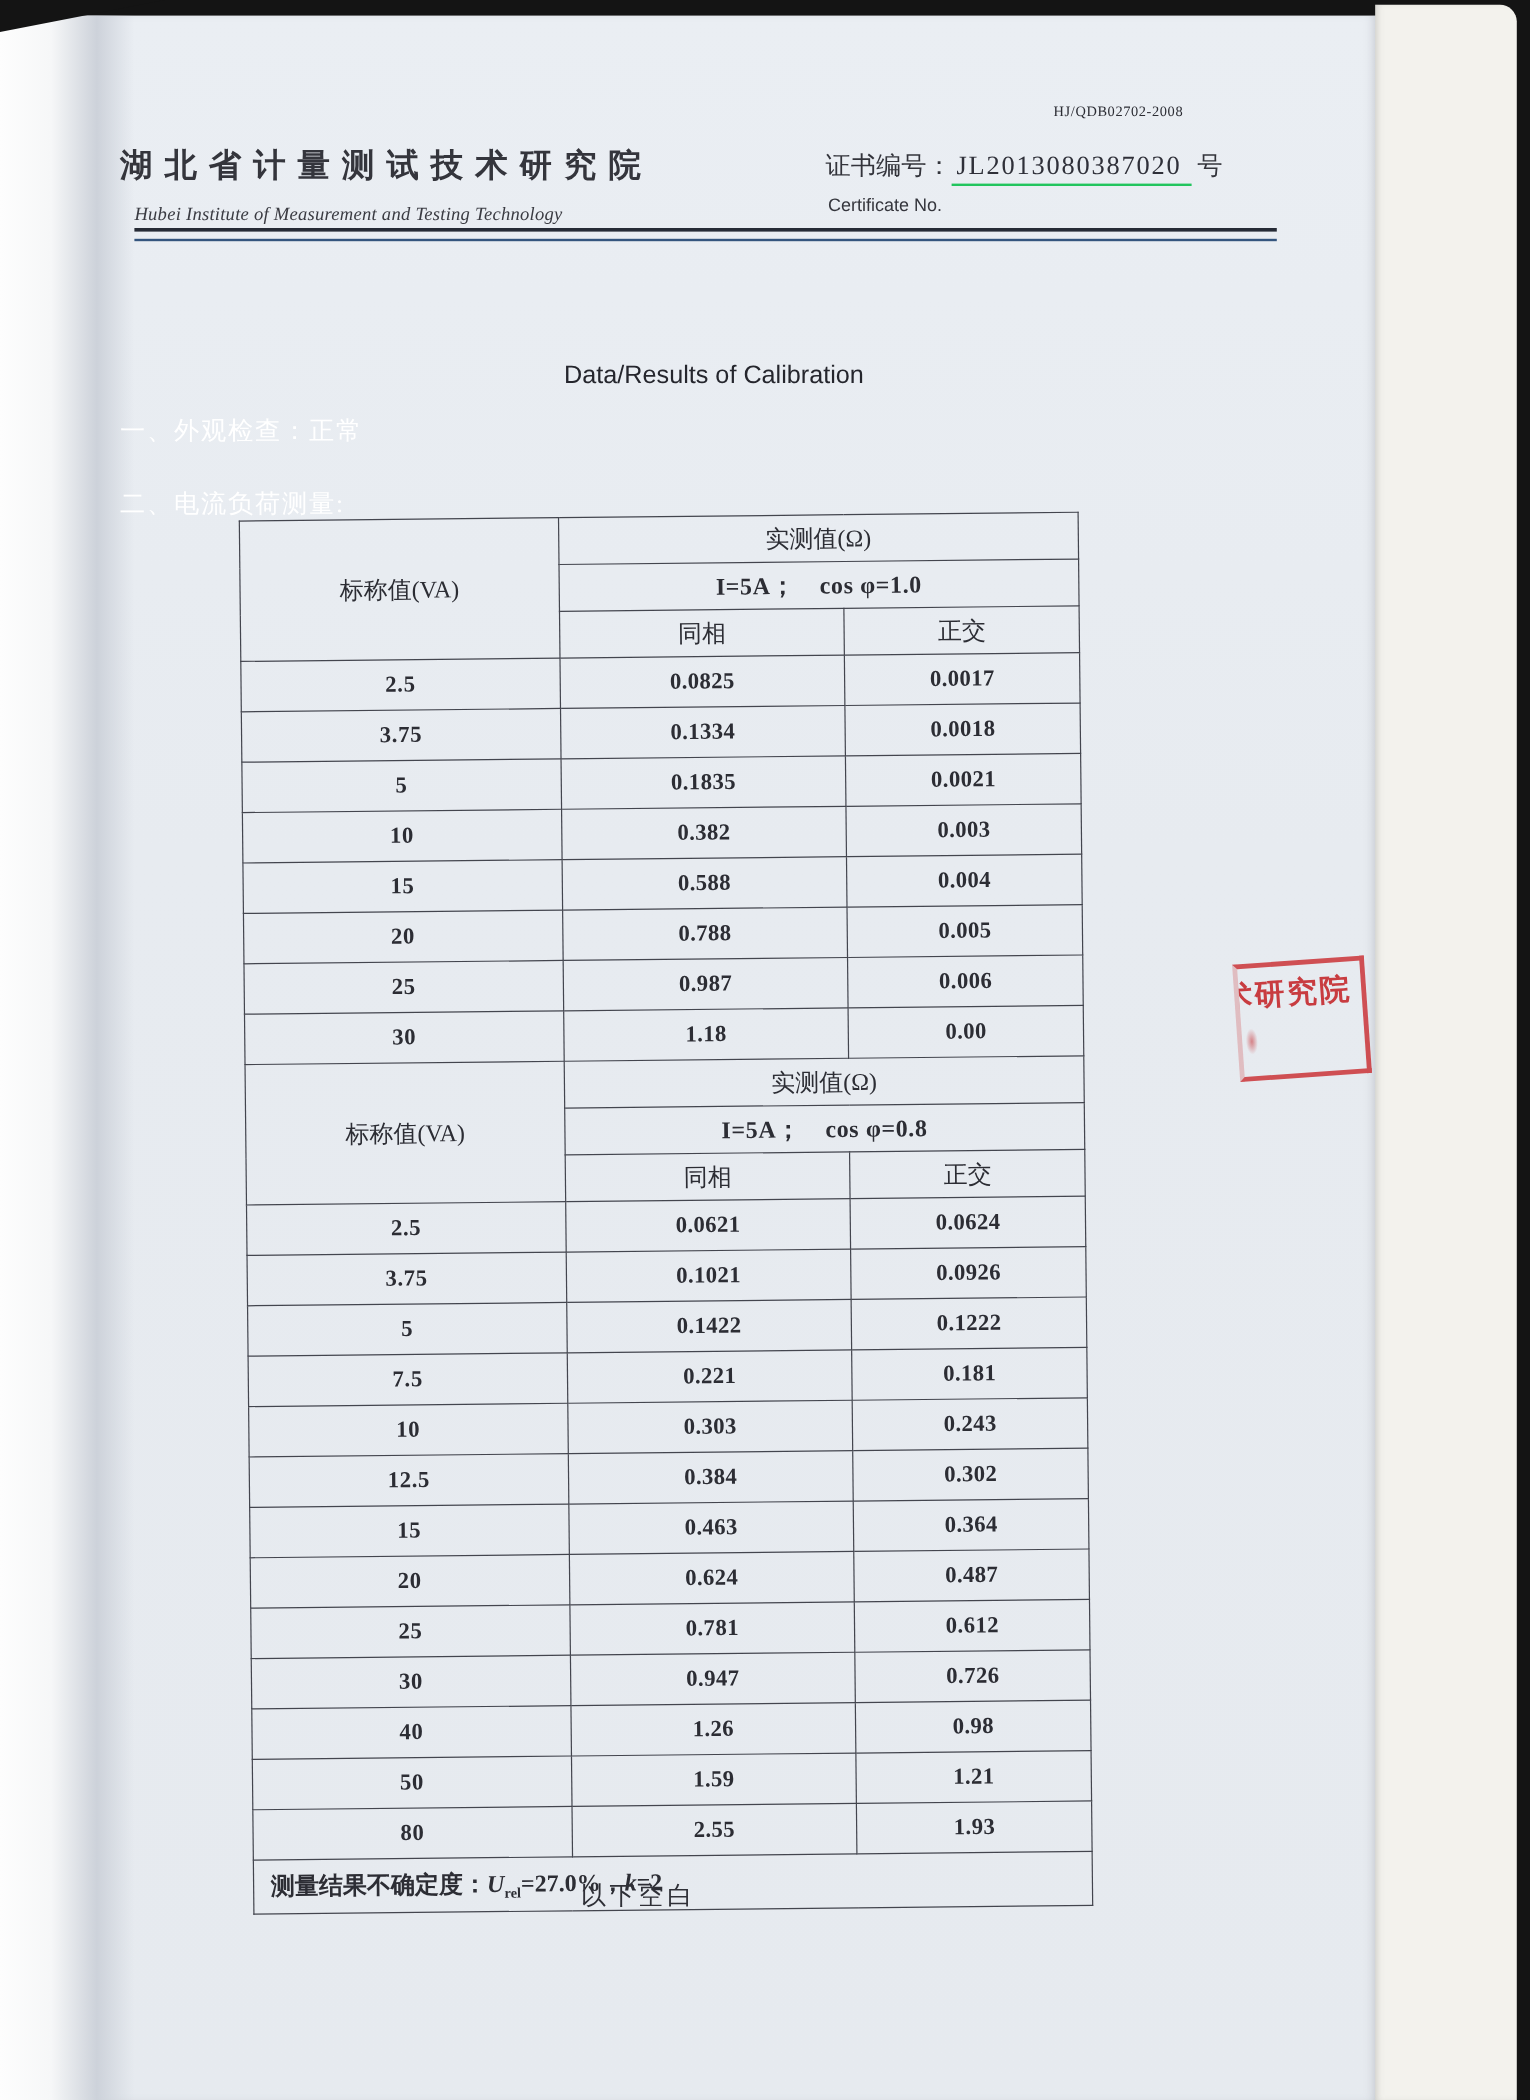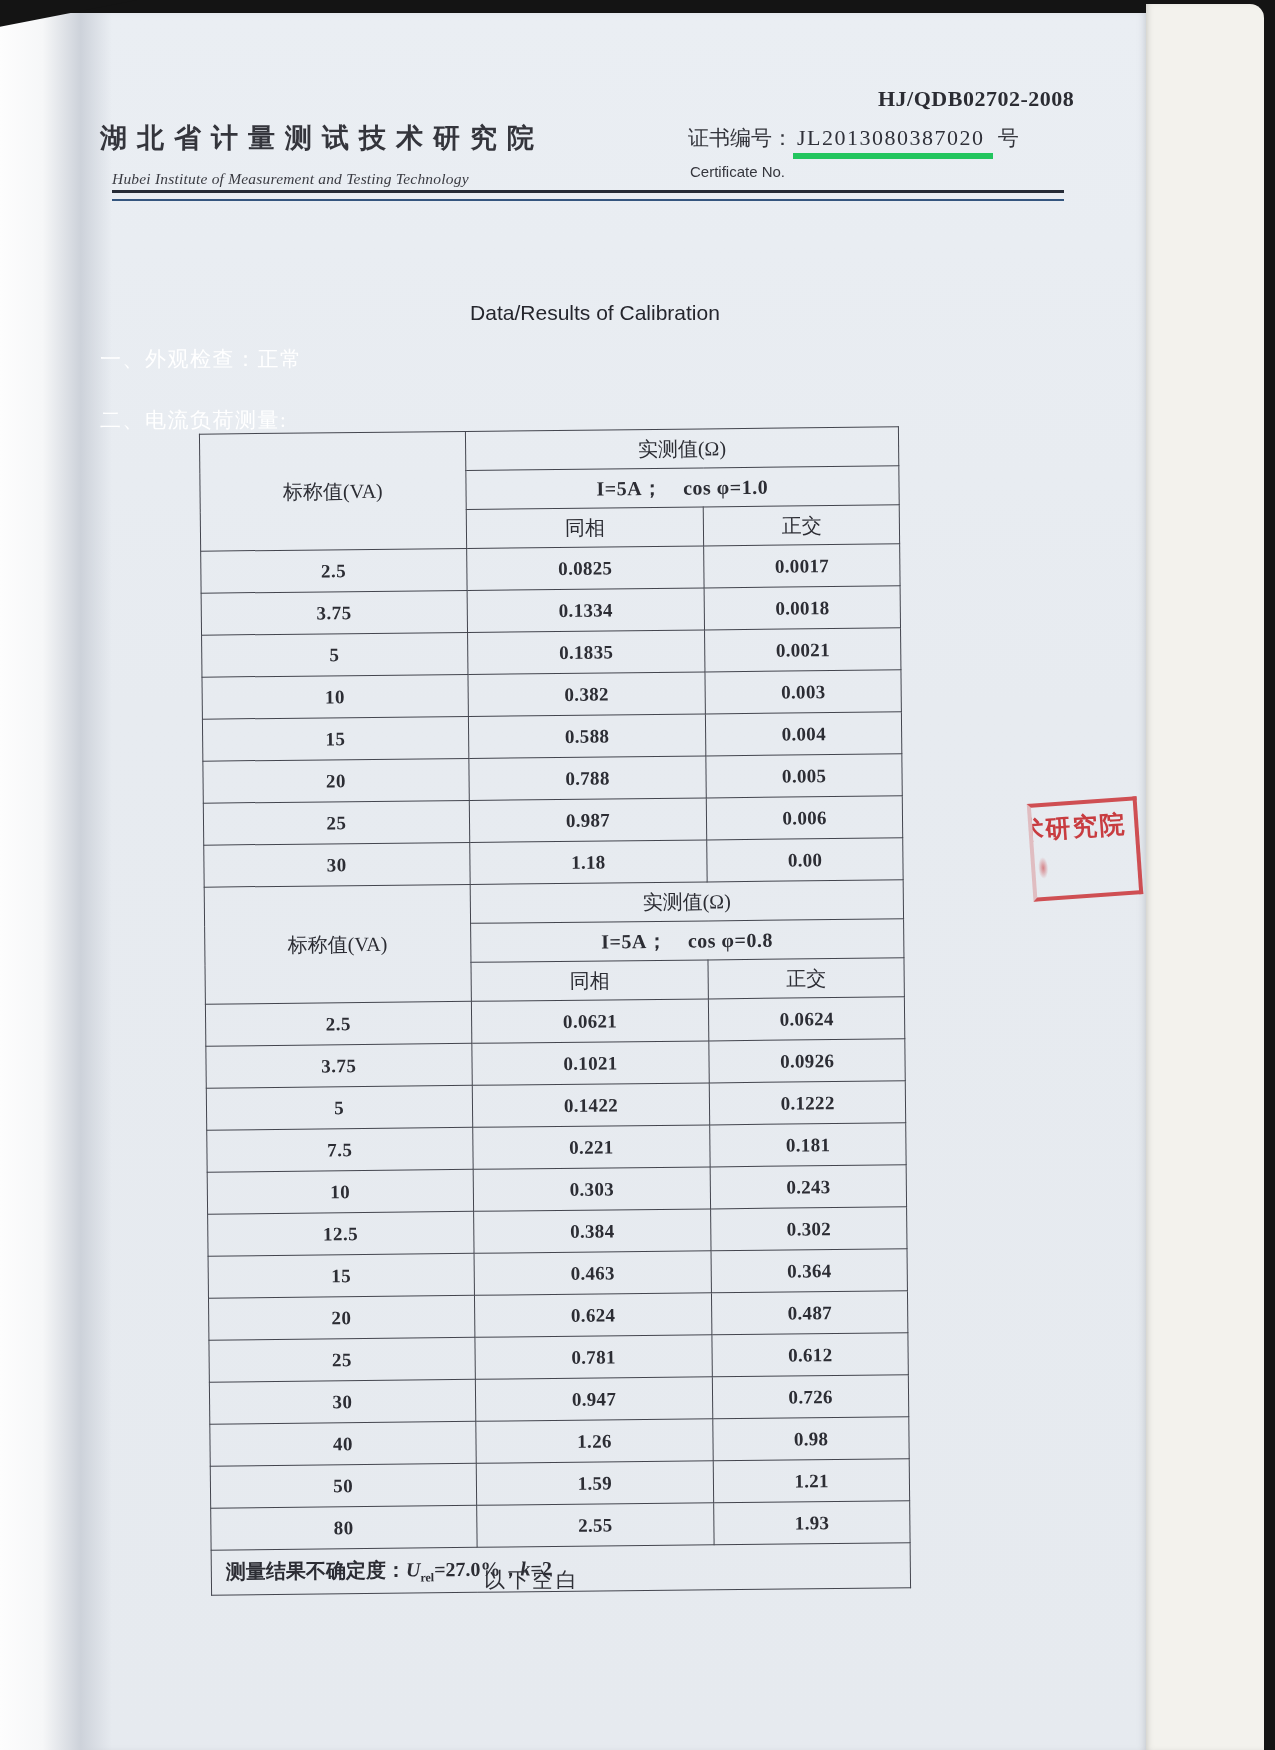--- a/index.html
+++ b/index.html
@@ -25,25 +25,25 @@
   }
   
   .side-page{
     position:absolute; left:1146px; top:4px; width:118px; height:1746px;
     background:#f3f2ed; border-top-right-radius:14px;
     box-shadow:inset 4px 0 6px -3px rgba(120,120,115,.35);
   }
   .org{position:absolute; left:100px; top:120px;}
   .org-cn{font-size:27px; font-weight:700; letter-spacing:10px; color:#34353c; white-space:nowrap;}
   .org-en{font-size:15.5px; color:#3a3b42; margin-top:14px; padding-left:12px; letter-spacing:.2px;font-style:italic;}
-  .doc-code{position:absolute; left:878px; top:86px; font-size:22px; font-weight:700; letter-spacing:.5px; color:#2b2c33;}
+  .doc-code{position:absolute; left:878px; top:86px; font-size:12px; font-weight:400; letter-spacing:.5px; color:#2b2c33;}
   .cert-line{position:absolute; left:688px; top:124px; font-size:21px; color:#33343b; white-space:nowrap;}
   .cert-no{
     display:inline-block; font-size:22px; letter-spacing:1.5px;
-    border-bottom:6px solid #22c55e; padding:0 8px 2px 4px; color:#2f3039;
+    border-bottom:2px solid #22c55e; padding:0 8px 2px 4px; color:#2f3039;
   }
   .cert-en{position:absolute; left:690px; top:163px; font-family:Liberation Sans, sans-serif; font-size:15px; color:#35363d;}
   .double-rule{
     position:absolute; left:112px; top:190px; width:952px; height:6px;
     border-top:3px solid #262b36; border-bottom:2px solid #34557e;
   }
   .title-cn{position:absolute; top:244px; left:0; width:1178px; text-align:center;
     font-size:38px; font-weight:700; letter-spacing:5px; color:#26272e;}
   .title-en{position:absolute; top:301px; left:0; width:1190px; text-align:center;
     font-family:"Liberation Sans", sans-serif; font-size:21px; font-weight:400; color:#25262d;}

